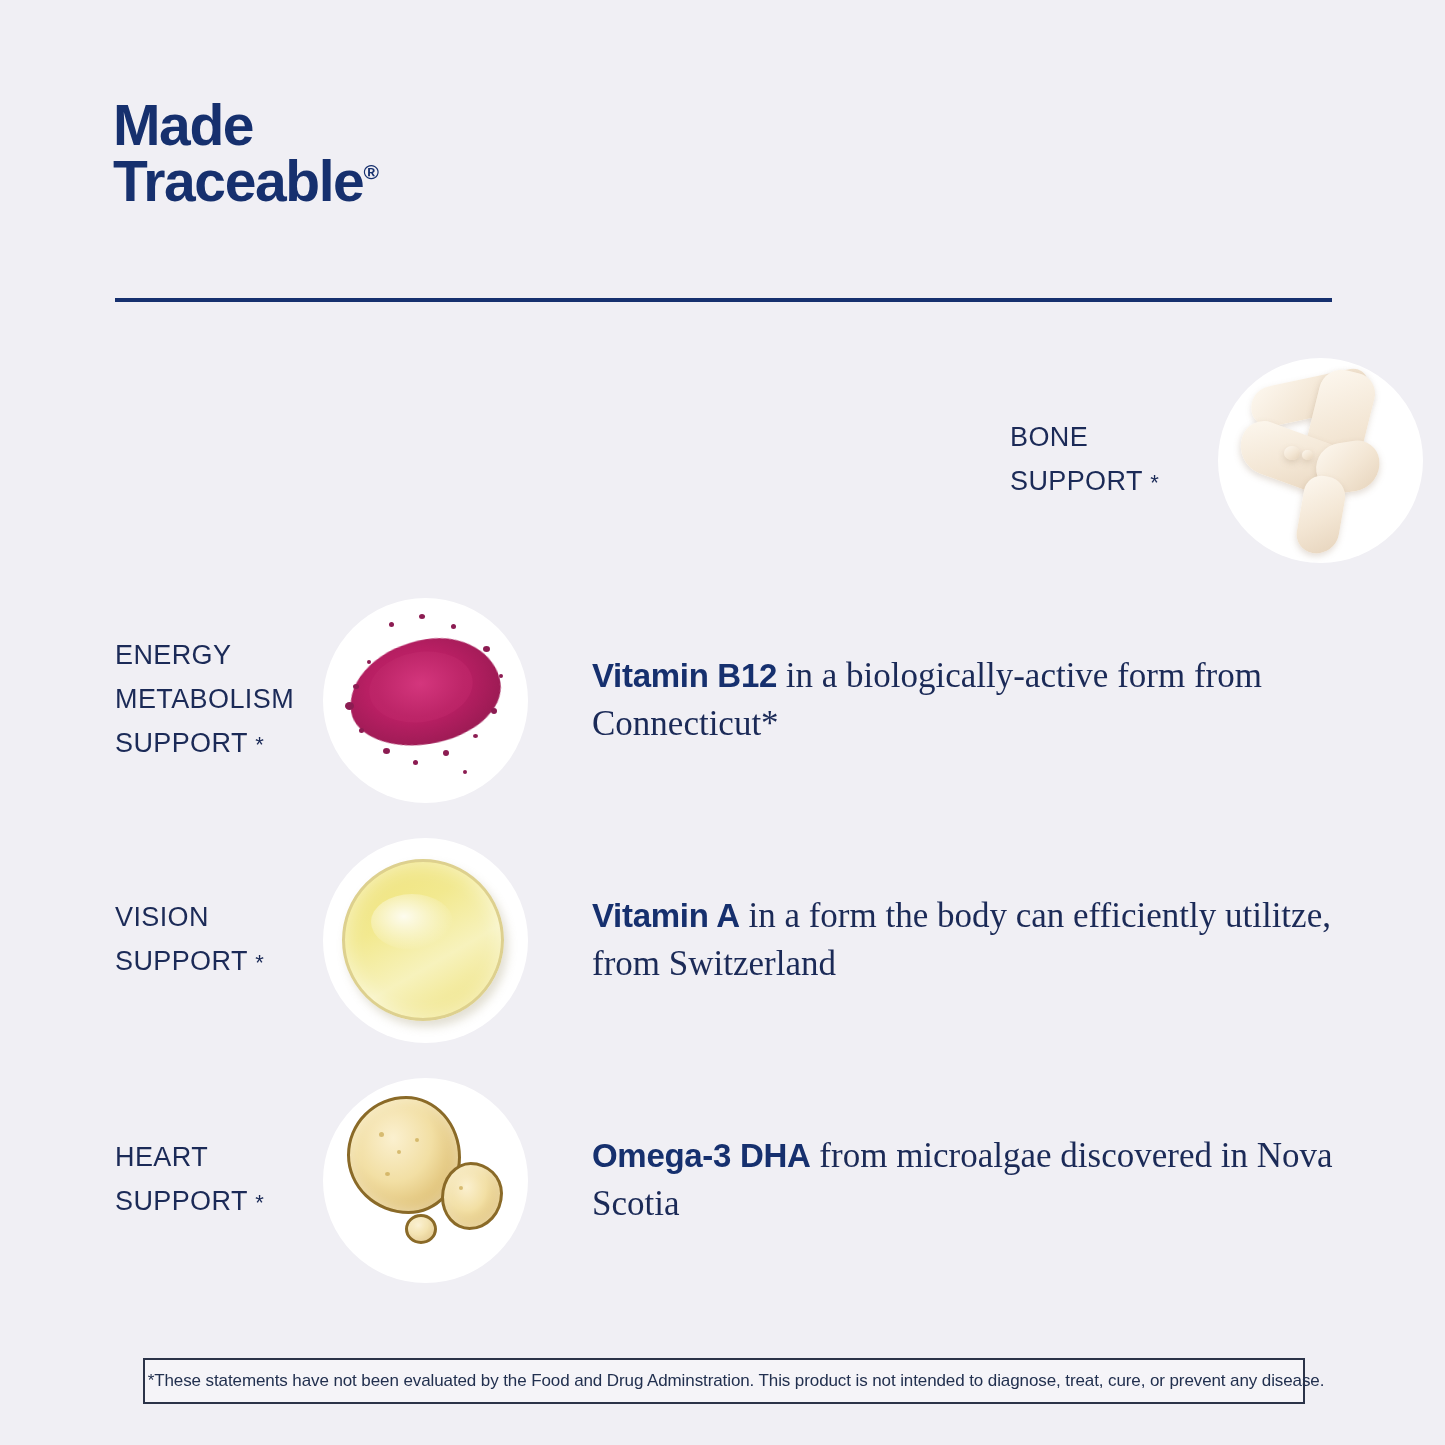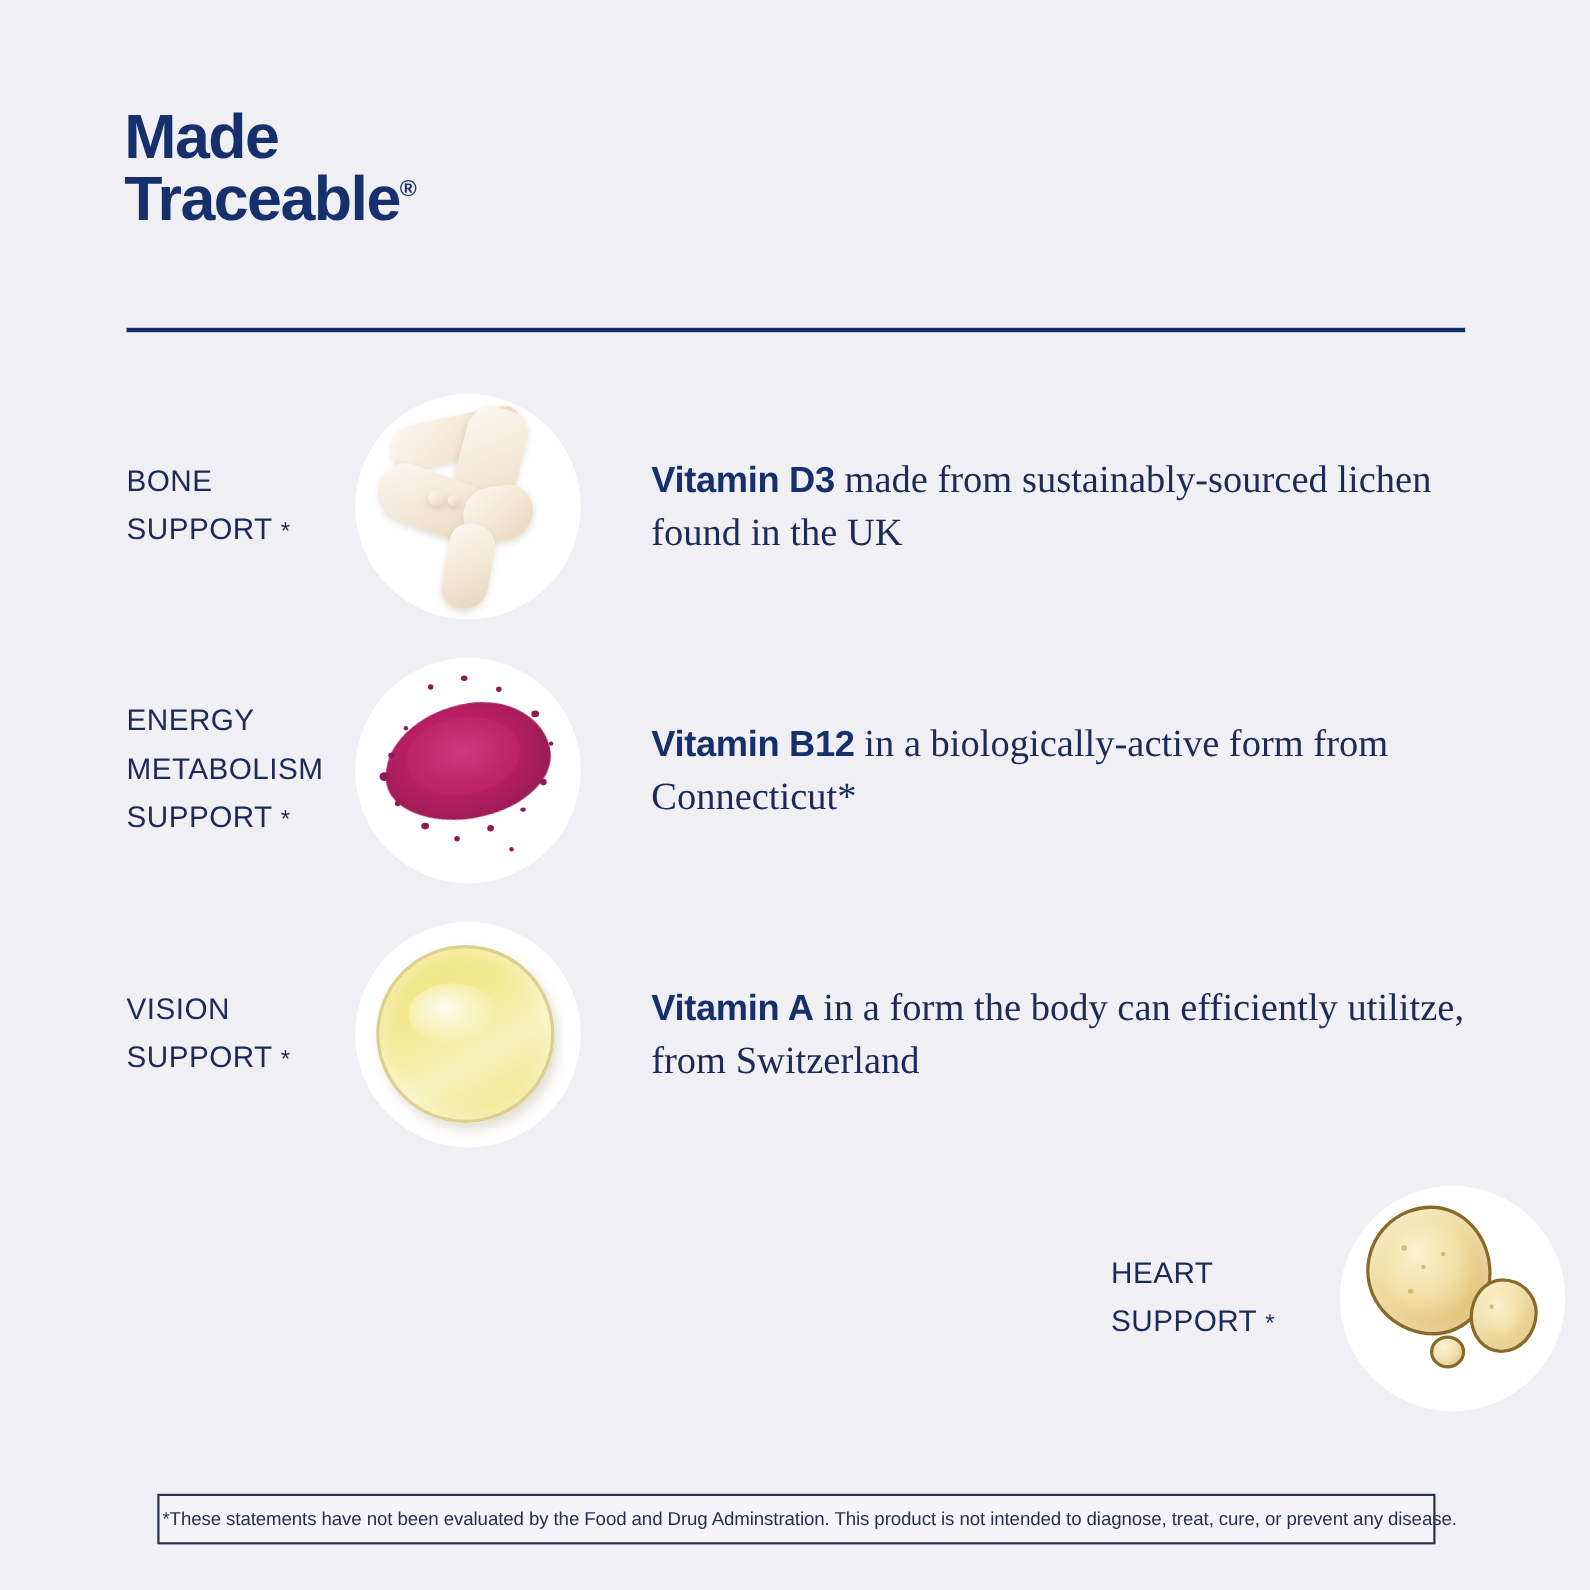--- a/index.html
+++ b/index.html
@@ -278,21 +278,20 @@
             <div class="cream-blob c1"></div>
             <div class="cream-blob c2"></div>
             <div class="cream-blob c3"></div>
             <div class="cream-blob c4"></div>
             <div class="cream-blob c5"></div>
             <div class="cream-blob c6"></div>
             <div class="cream-blob c7"></div>
           </div>
         </div>
       </div>
-      <div class="row-text"><b>Vitamin D3</b><span> made from sustainably-sourced lichen found in the UK</span></div>
     </div>
 
     <div class="row">
       <div class="row-label">
         <span class="lbl-line">ENERGY</span>
         <span class="lbl-line">METABOLISM</span>
         <span class="lbl-line"><span>SUPPORT</span> <span class="star">*</span></span>
       </div>
       <div class="row-media">
         <div class="circle">
@@ -350,20 +349,21 @@
             <div class="drop drop-b"></div>
             <div class="drop drop-c"></div>
             <div class="drop-speck" style="left:56px;top:54px;width:5px;height:5px;"></div>
             <div class="drop-speck" style="left:74px;top:72px;width:4px;height:4px;"></div>
             <div class="drop-speck" style="left:62px;top:94px;width:5px;height:4px;"></div>
             <div class="drop-speck" style="left:92px;top:60px;width:4px;height:4px;"></div>
             <div class="drop-speck" style="left:136px;top:108px;width:4px;height:4px;"></div>
           </div>
         </div>
       </div>
+      <div class="row-text"><b>Omega-3 DHA</b><span> from microalgae discovered in Nova Scotia</span></div>
     </div>
 
   </div>
 
   <div class="footer">
     <div class="footer-text">*These statements have not been evaluated by the Food and Drug Adminstration. This product is not intended to diagnose, treat, cure, or prevent any disease.</div>
   </div>
 
 </div>
 

